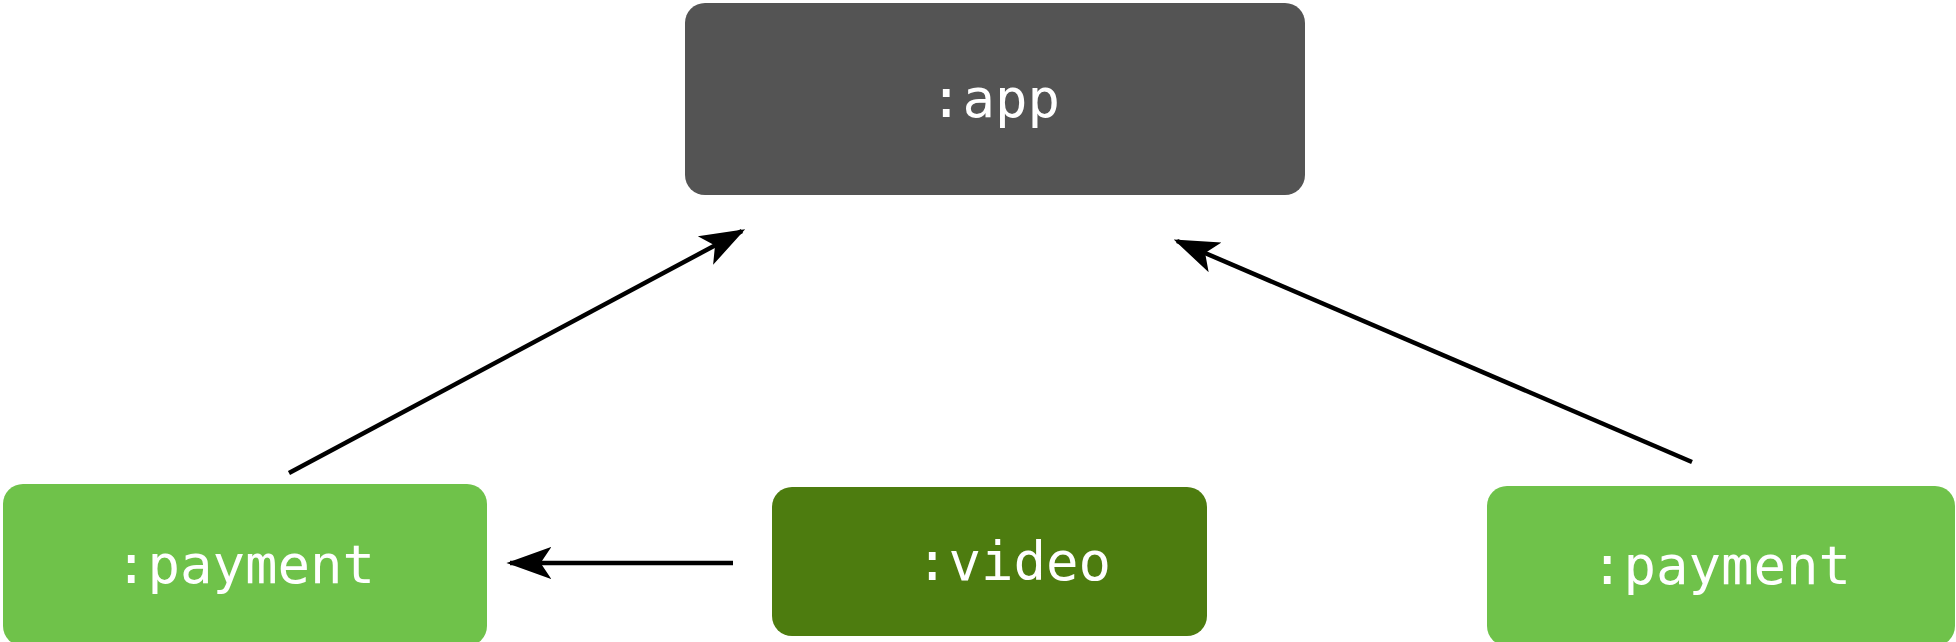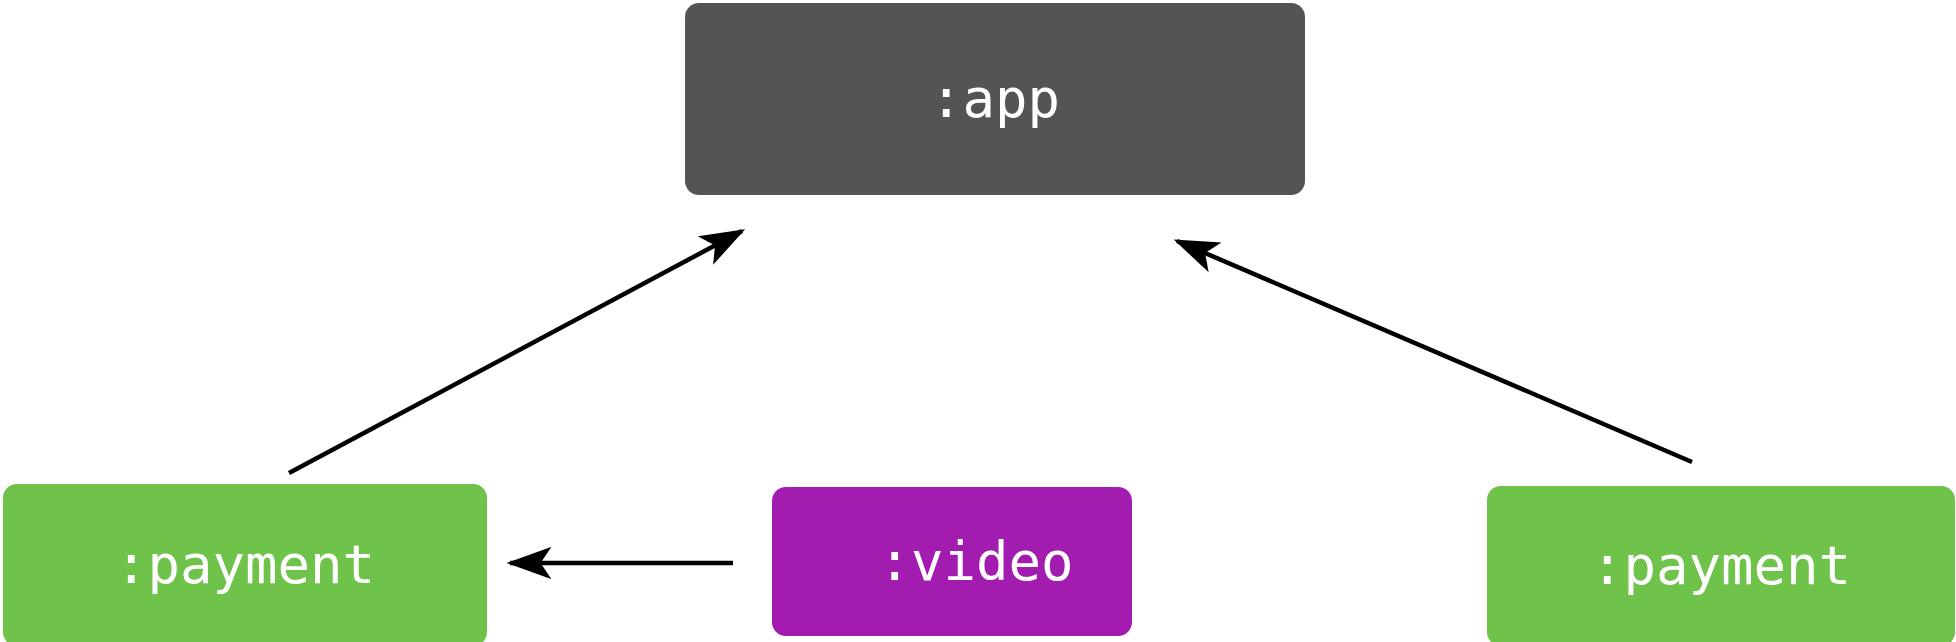--- a/index.html
+++ b/index.html
@@ -22,21 +22,21 @@
     position: absolute;
     left: 0;
     top: 0;
     width: 1956px;
     height: 642px;
     pointer-events: none;
   }
   .node {
     position: absolute;
     box-sizing: border-box;
-    border-radius: 14px;
+    border-radius: 20px;
     display: flex;
     align-items: center;
     justify-content: center;
     color: #ffffff;
     font-family: "DejaVu Sans Mono", "Liberation Mono", monospace;
     font-size: 54px;
     font-weight: 400;
     letter-spacing: 0px;
     white-space: nowrap;
     user-select: none;
@@ -55,23 +55,23 @@
   #node-camera {
     left: 3px;
     top: 484px;
     width: 484px;
     height: 162px;
     background: #6fc24a;
   }
   #node-video {
     left: 772px;
     top: 487px;
-    width: 360px;
+    width: 435px;
     height: 149px;
-    background: #a21caf;
+    background: #4d7c0f;
     padding-left: 48px;
   }
   #node-payment {
     left: 1487px;
     top: 486px;
     width: 468px;
     height: 160px;
     background: #6fc24a;
   }
 </style>

